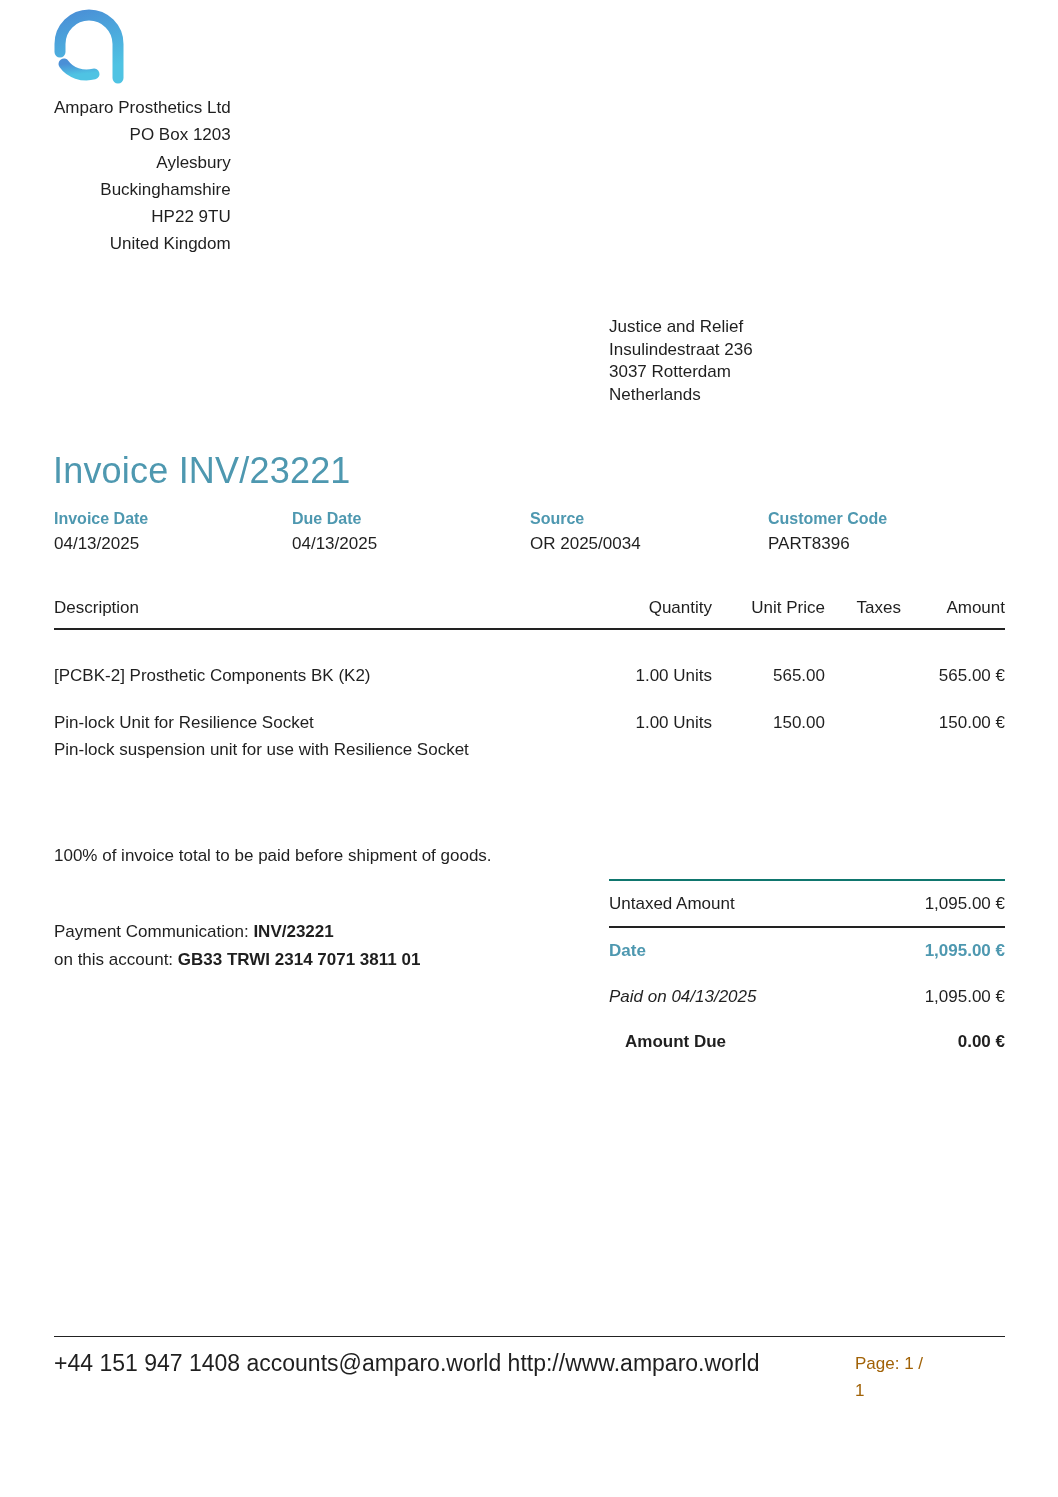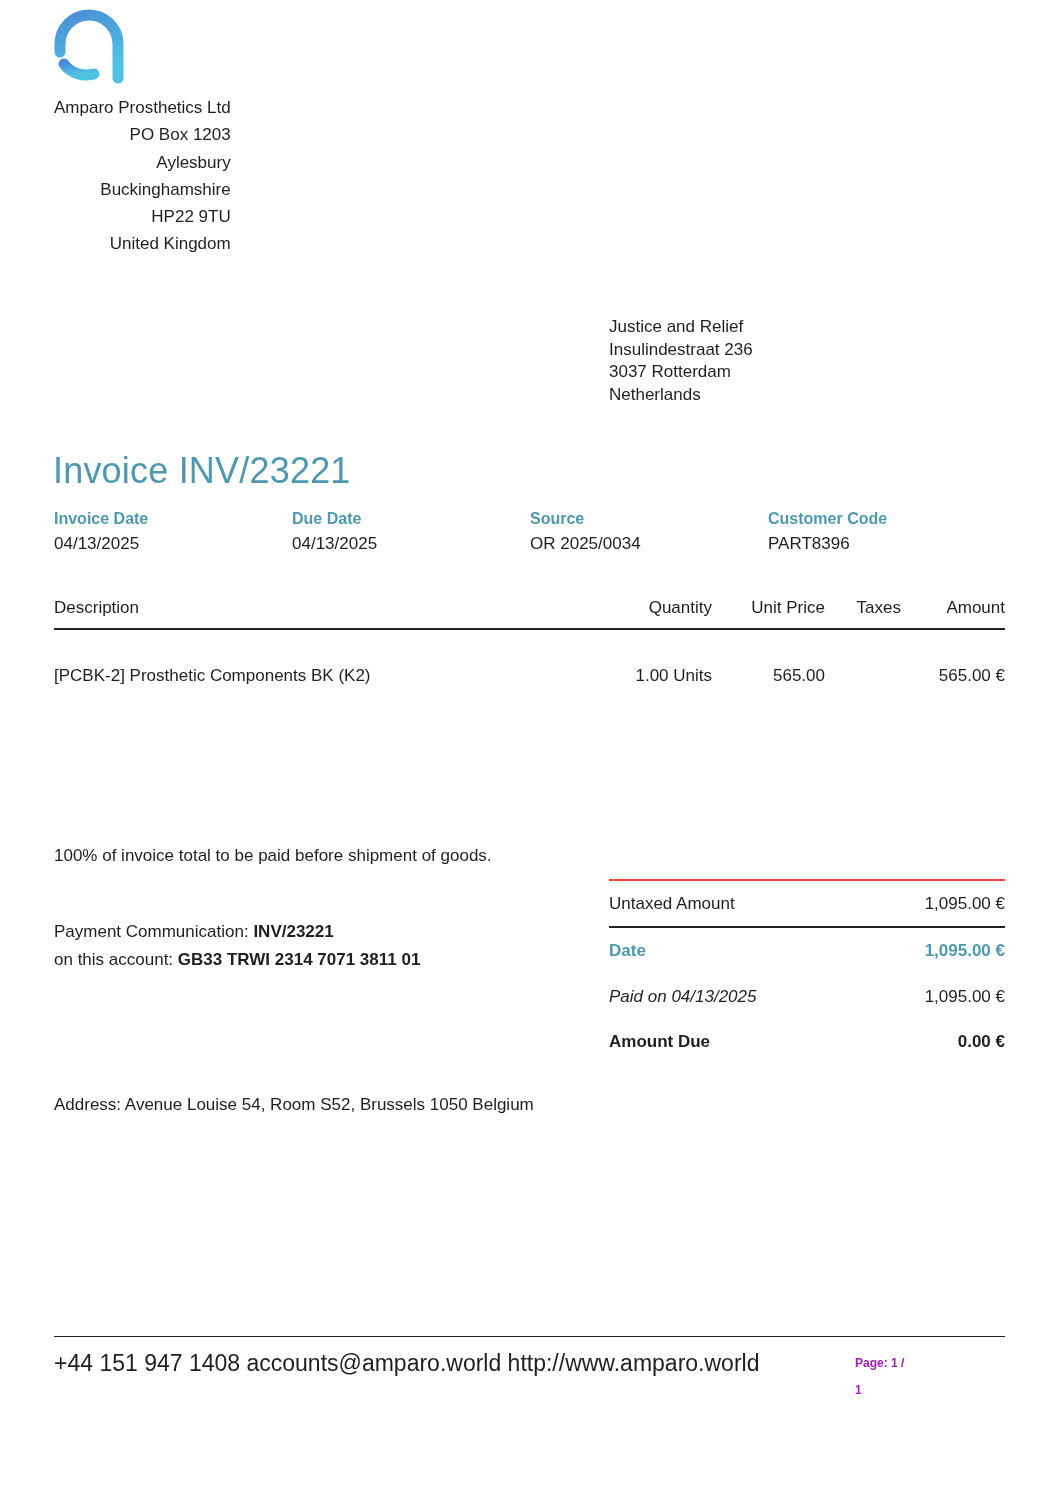--- a/index.html
+++ b/index.html
@@ -18,29 +18,29 @@
     .info .val { font-size: 17px; line-height: 28px; }
     .lines { left: 54px; top: 598px; width: 951px; border-collapse: collapse; }
     .lines th { font-weight: normal; font-size: 17px; padding: 0 0 10px 0; border-bottom: 2px solid #222; text-align: right; }
     .lines th.desc { text-align: left; }
     .lines td { font-size: 17px; vertical-align: top; text-align: right; padding: 0; line-height: 27.5px; }
     .lines td.desc { text-align: left; }
     .terms { left: 54px; top: 846px; }
     .paycomm { left: 54px; top: 918px; line-height: 27.5px; }
     .totals { left: 609px; top: 879px; width: 396px; }
     .totals .row { display: flex; justify-content: space-between; align-items: center; }
-    .totals .untaxed { border-top: 2px solid #ef4444; border-bottom: 2px solid #222; height: 45px; }
+    .totals .untaxed { border-top: 2px solid #0f766e; border-bottom: 2px solid #222; height: 45px; }
     .totals .total { height: 46px; color: #4e98b0; font-weight: bold; }
     .totals .paid { height: 46px; }
     .totals .paid .l { font-style: italic; }
-    .totals .due { height: 44px; font-weight: bold; }
+    .totals .due { height: 44px; font-weight: bold; margin-left: 16px; }
     .bank { left: 54px; top: 1091px; line-height: 27.5px; }
     .footer-rule { left: 54px; top: 1336px; width: 951px; height: 0; border-top: 1.5px solid #222; }
     .footer-contact { left: 54px; top: 1350px; font-size: 23px; }
-    .footer-page { left: 855px; top: 1350px; width: 80px; color: #a21caf; line-height: 27px; font-size: 12px; font-weight: bold; }
+    .footer-page { left: 855px; top: 1350px; width: 80px; color: #a16207; line-height: 27px; font-size: 17px; }
     b { font-weight: bold; }
   </style>
 </head>
 <body>
 
 <div class="abs logo">
   <svg width="74" height="76" viewBox="0 0 74 76">
     <defs>
       <linearGradient id="lg" x1="0" y1="0" x2="0.3" y2="1">
         <stop offset="0" stop-color="#4a8fd6"></stop>
@@ -109,20 +109,30 @@
         <div>[PCBK-2] Prosthetic Components BK (K2)</div>
       </td>
       <td>1.00 Units</td>
       <td>565.00</td>
       <td></td>
       <td>565.00 €</td>
     </tr>
     <tr style="height:19px;">
         <td colspan="5"></td>
       </tr>
+    <tr>
+      <td class="desc">
+        <div>Pin-lock Unit for Resilience Socket</div>
+        <div>Pin-lock suspension unit for use with Resilience Socket</div>
+      </td>
+      <td>1.00 Units</td>
+      <td>150.00</td>
+      <td></td>
+      <td>150.00 €</td>
+    </tr>
   </tbody>
 </table>
 
 <div class="abs terms">100% of invoice total to be paid before shipment of goods.</div>
 
 <div class="abs paycomm">
   <div><span>Payment Communication: </span><b>INV/23221</b></div>
   <div><span>on this account: </span><b>GB33 TRWI 2314 7071 3811 01</b></div>
 </div>
 
@@ -139,21 +149,20 @@
     <span class="l">Paid on 04/13/2025</span>
     <span>1,095.00 €</span>
   </div>
   <div class="row due">
     <span>Amount Due</span>
     <span>0.00 €</span>
   </div>
 </div>
 
 <div class="abs bank">
-  <div>Address: Avenue Louise 54, Room S52, Brussels 1050 Belgium</div>
 </div>
 
 <div class="abs footer-rule"></div>
 <div class="abs footer-contact">+44 151 947 1408 accounts@amparo.world http://www.amparo.world</div>
 <div class="abs footer-page">
   <div>Page: 1 /</div>
   <div>1</div>
 </div>
 
 </body></html>

